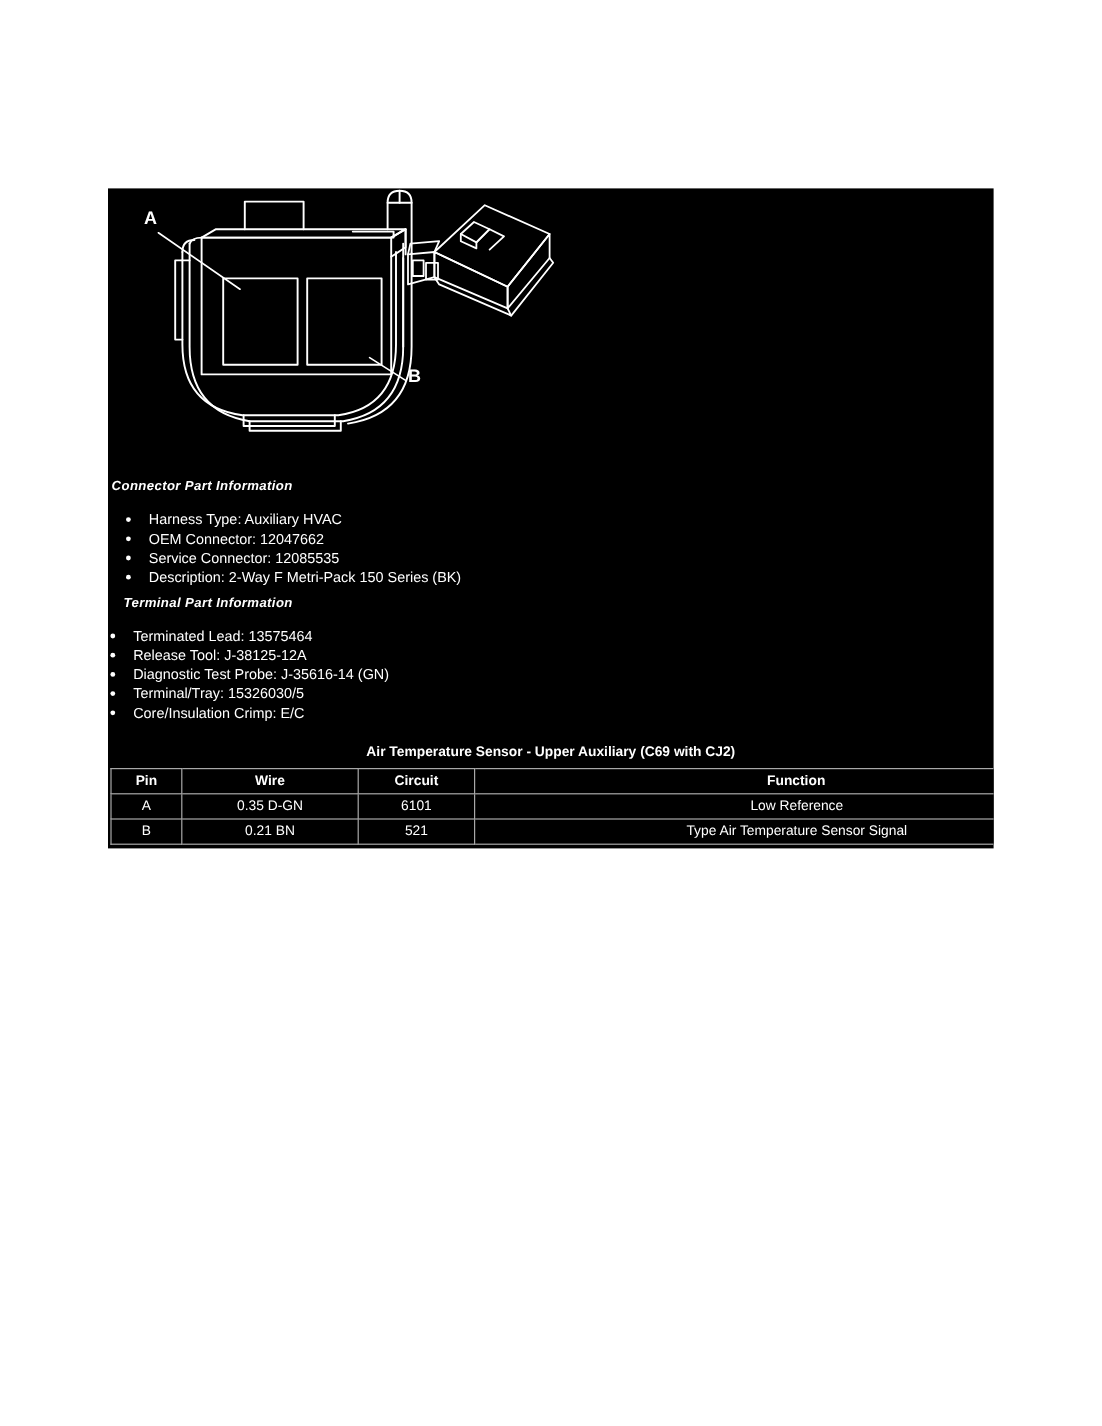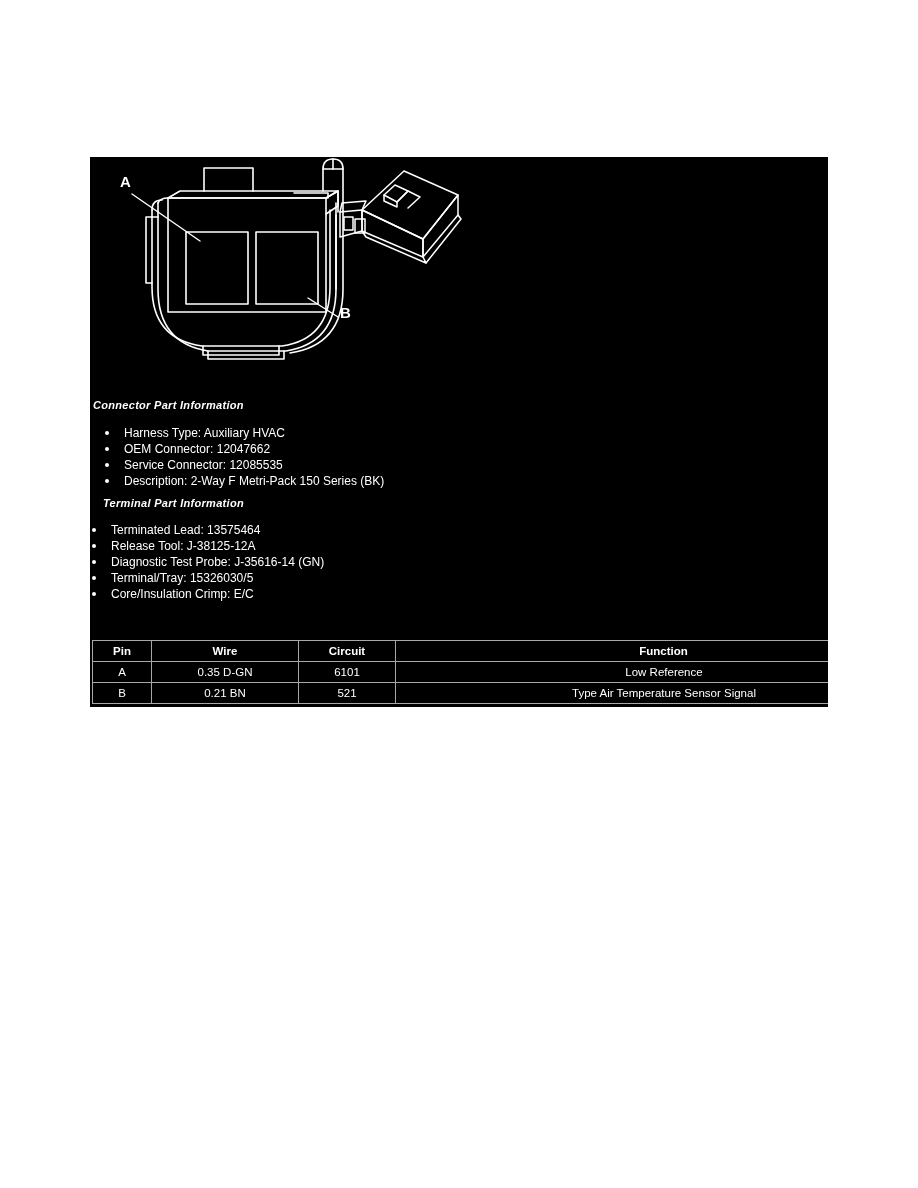--- a/index.html
+++ b/index.html
@@ -237,20 +237,21 @@
       <li>
         <span class="bullet-dot"></span>
         <span>Terminal/Tray: 15326030/5</span>
       </li>
       <li>
         <span class="bullet-dot"></span>
         <span>Core/Insulation Crimp: E/C</span>
       </li>
     </ul>
 
+    <div id="pinout-title">Air Temperature Sensor - Upper Auxiliary (C69 with CJ2)</div>
 
     <table id="pinout-table">
       <thead>
         <tr>
           <th class="c-pin">Pin</th>
           <th class="c-wire">Wire</th>
           <th class="c-circuit">Circuit</th>
           <th class="c-function">Function</th>
         </tr>
       </thead>

